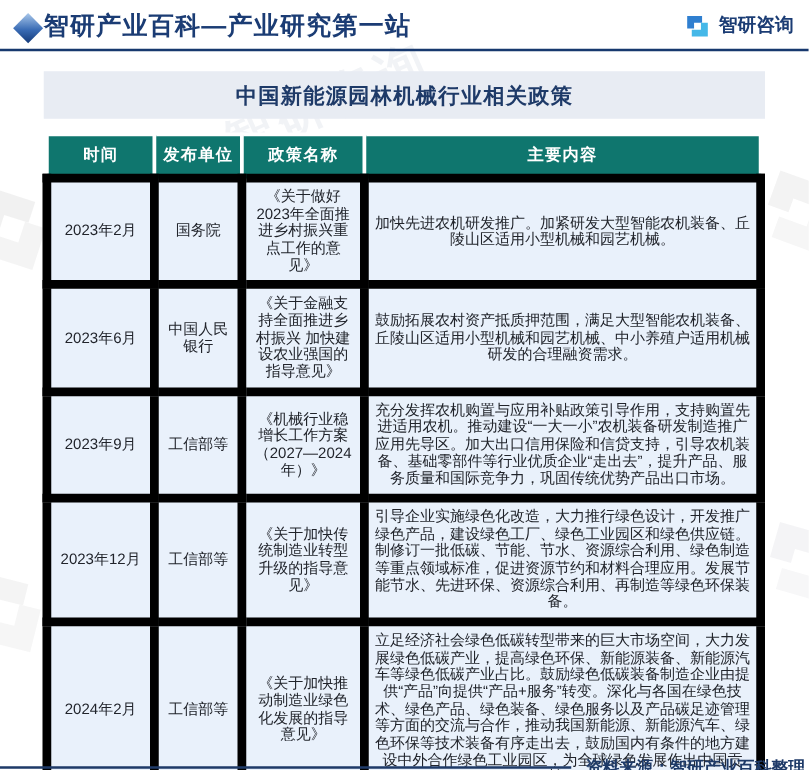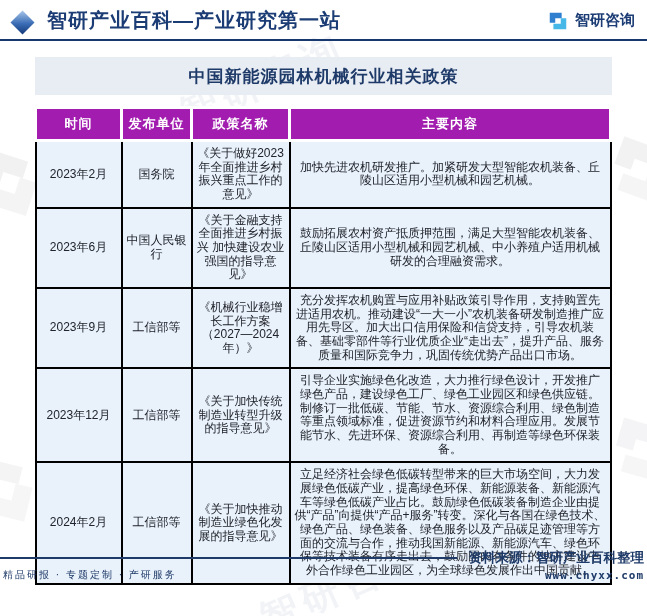--- a/index.html
+++ b/index.html
@@ -19,21 +19,21 @@
     transform: rotate(-24deg); white-space: nowrap; letter-spacing: 6px;
   }
   .content { position: relative; z-index: 1; }
 
   
   .top-banner {
     display: flex; justify-content: space-between; align-items: center;
     padding: 7px 10px 5px 8px;
     border-bottom: 2px solid #17386e;
   }
-  .banner-left { display: flex; align-items: center; gap: 12px; }
+  .banner-left { display: flex; align-items: center; }
   .diamond {
     width: 17px; height: 17px; margin: 3px 4px 0 6px;
     background: linear-gradient(135deg, #a9c7ea 0%, #3a6cb5 55%, #143a7a 100%);
     transform: rotate(45deg);
   }
   .site-title {
     font-size: 20px; font-weight: bold; color: #1b3c74; letter-spacing: 1px;
   }
   .banner-right { display: flex; align-items: center; gap: 6px; padding-right: 2px; }
   .brand-name { font-size: 15px; font-weight: 600; color: #1b3c74; }
@@ -48,28 +48,28 @@
     letter-spacing: 1px;
   }
 
   
   table.policy {
     width: 578px; margin: 0 34px;
     border-collapse: collapse;
     table-layout: fixed;
   }
   table.policy th {
-    background: #a21caf; color: #ffffff;
+    background: #0f766e; color: #ffffff;
     font-size: 13px; font-weight: bold;
     padding: 6px 2px; border: 3px solid #ffffff;
     letter-spacing: 1px;
   }
   table.policy td {
     background: #e9f1fb;
-    border: 2px solid #000000;
+    border: 7px solid #000000;
     font-size: 12px; line-height: 1.14;
     padding: 5px 4px;
     vertical-align: middle;
     color: #21242b;
   }
   td.c-center { text-align: center; }
   td.c-content { text-align: center; padding: 5px 7px; }
   col.w-time   { width: 86px; }
   col.w-issuer { width: 70px; }
   col.w-policy { width: 98px; }

